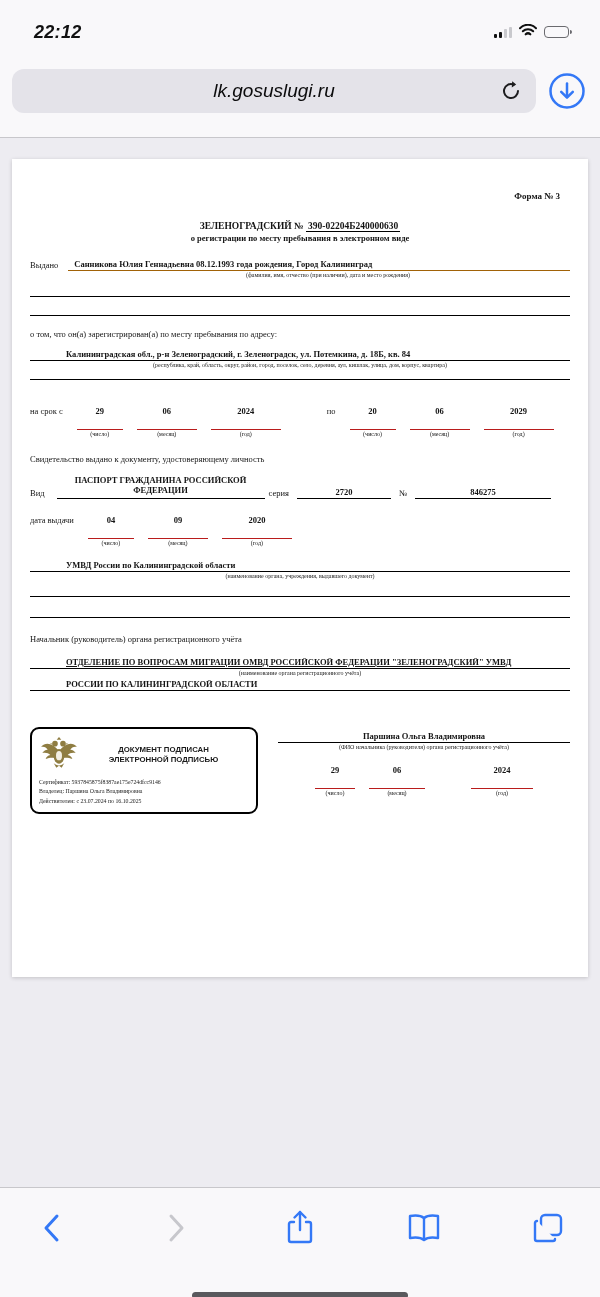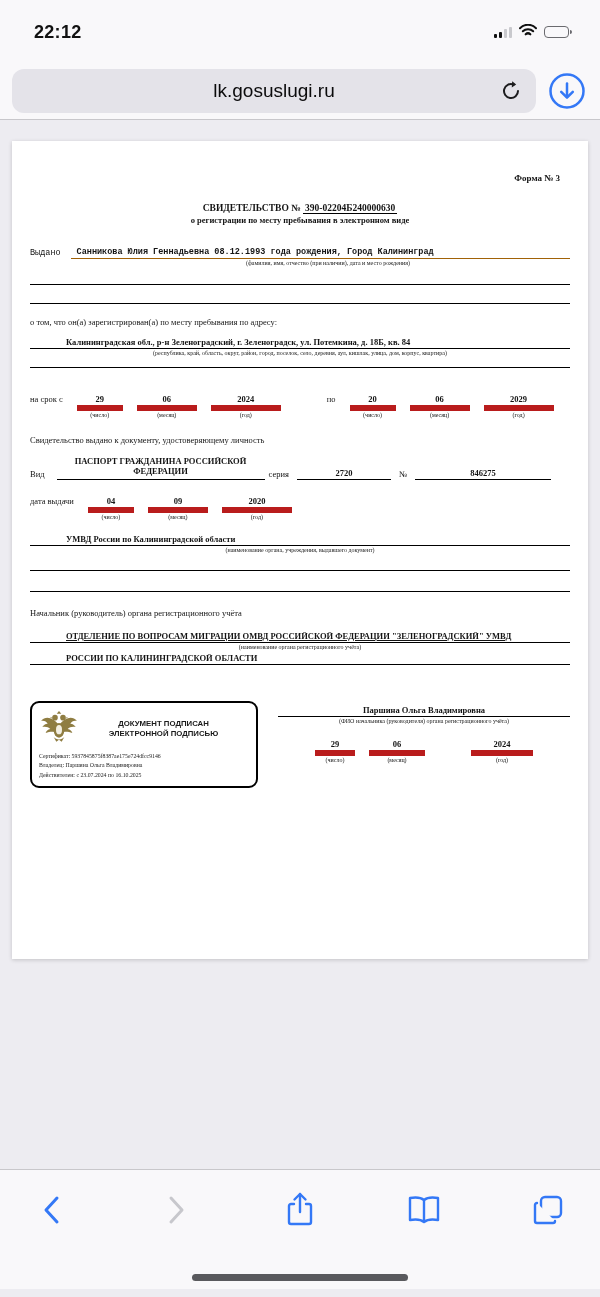--- a/index.html
+++ b/index.html
@@ -1,20 +1,20 @@
 <!DOCTYPE html>
 <html><head>
 <meta charset="utf-8">
 <style>
   * { margin:0; padding:0; box-sizing:border-box; }
   html,body { width:600px; }
   body { height:1297px; font-family:"Liberation Sans", sans-serif; background:#edecf1; overflow:hidden; }
 
   
-  .chrome-header { height:120px; background:#f9f8fa; border-bottom:1px solid #c8c7cb; }
+  .chrome-header { height:138px; background:#f9f8fa; border-bottom:1px solid #c8c7cb;font-style:italic; }
   .status-bar { height:54px; display:flex; align-items:center; justify-content:space-between; padding:10px 28px 0 34px; }
   .status-time { font-size:18px; font-weight:700; color:#111; letter-spacing:.3px; }
   .status-icons { display:flex; align-items:center; gap:7px; }
   .cell-bars { display:flex; align-items:flex-end; gap:1.5px; height:12px; }
   .cell-bars span { width:3.5px; border-radius:1px; background:#111; display:block; }
   .cell-bars .b1{height:4px;} .cell-bars .b2{height:6.5px;}
   .cell-bars .b3{height:9px; background:#c9c9cd;} .cell-bars .b4{height:11.5px; background:#c9c9cd;}
   .battery { display:flex; align-items:center; }
   .battery-body { width:25px; height:12.5px; border:1.5px solid #6a6a6e; border-radius:4px; padding:1.5px; }
   .battery-fill { width:45%; height:100%; background:#111; border-radius:1.5px; }
@@ -29,35 +29,35 @@
 
   
   .content { height:1049px; background:#edecf1; padding-top:21px; }
   .doc-page { margin:0 12px; height:818px; background:#ffffff; box-shadow:0 1px 4px rgba(0,0,0,.18); padding:32px 18px 0 18px; font-family:"Liberation Serif", serif; color:#141414; }
 
   .form-label { text-align:right; font-weight:700; font-size:9px; padding-right:10px; }
   .doc-title { text-align:center; font-weight:700; font-size:9.5px; margin-top:20px; }
   .doc-title .num { border-bottom:1px solid #000; padding:0 2px; }
   .doc-subtitle { text-align:center; font-weight:700; font-size:8.5px; margin-top:2px; }
 
-  .issued-row { display:flex; align-items:flex-end; margin-top:22px; font-size:8.5px;font-family:Liberation Mono, monospace; }
+  .issued-row { display:flex; align-items:flex-end; margin-top:16px; font-size:8.5px; }
   .issued-row .lbl { margin-right:10px; padding-bottom:1px; }
   .issued-row .val { flex:1; font-weight:700; border-bottom:1px solid #a16207; padding:0 0 1px 6px; }
   .cap { font-size:6px; text-align:center; color:#222; margin-top:1px; }
   .cap.indent { margin-left:56px; }
 
   .eline { border-bottom:1px solid #000; height:19px; }
   .para { font-size:8.5px; margin-top:13px; }
   .full-ul { font-weight:700; font-size:8.5px; border-bottom:1px solid #000; padding-bottom:1px;padding-left:36px; }
   .addr { margin-top:10px; }
   .eline.after-addr { height:12px; }
 
   .frow { display:flex; align-items:flex-start; font-size:8.5px; }
   .fld { display:flex; flex-direction:column; align-items:center; }
-  .fld .v { border-bottom:6px solid #b91c1c; text-align:center; font-weight:700; width:100%; padding-bottom:1px; }
+  .fld .v { border-bottom:1px solid #b91c1c; text-align:center; font-weight:700; width:100%; padding-bottom:13px; }
   .fld .c { font-size:6px; margin-top:1px; }
   .flbl { padding-top:0; }
   .w-day{width:46px;} .w-mon{width:60px;} .w-yr{width:70px;}
   .w-day2{width:40px;} .w-mon2{width:56px;} .w-yr2{width:62px;}
   .gap{width:14px;} .biggap{width:46px;}
 
   .period-row { margin-top:26px; }
   .identity { margin-top:17px; }
 
   .pass-row { display:flex; align-items:flex-end; margin-top:11px; font-size:8.5px; }
@@ -136,21 +136,21 @@
     </span>
   </div>
 </div>
 
 <div class="content">
   <div class="doc-page">
 
     <div class="form-label">Форма № 3</div>
 
     <div class="doc-title">
-      <span>СВИДЕТЕЛЬСТВО №</span>
+      <span>ЗЕЛЕНОГРАДСКИЙ №</span>
       <span class="num">390-02204Б240000630</span>
     </div>
     <div class="doc-subtitle">о регистрации по месту пребывания в электронном виде</div>
 
     <div class="issued-row">
       <span class="lbl">Выдано</span>
       <span class="val">Санникова Юлия Геннадьевна 08.12.1993 года рождения, Город Калининград</span>
     </div>
     <div class="cap indent">(фамилия, имя, отчество (при наличии), дата и место рождения)</div>
 

